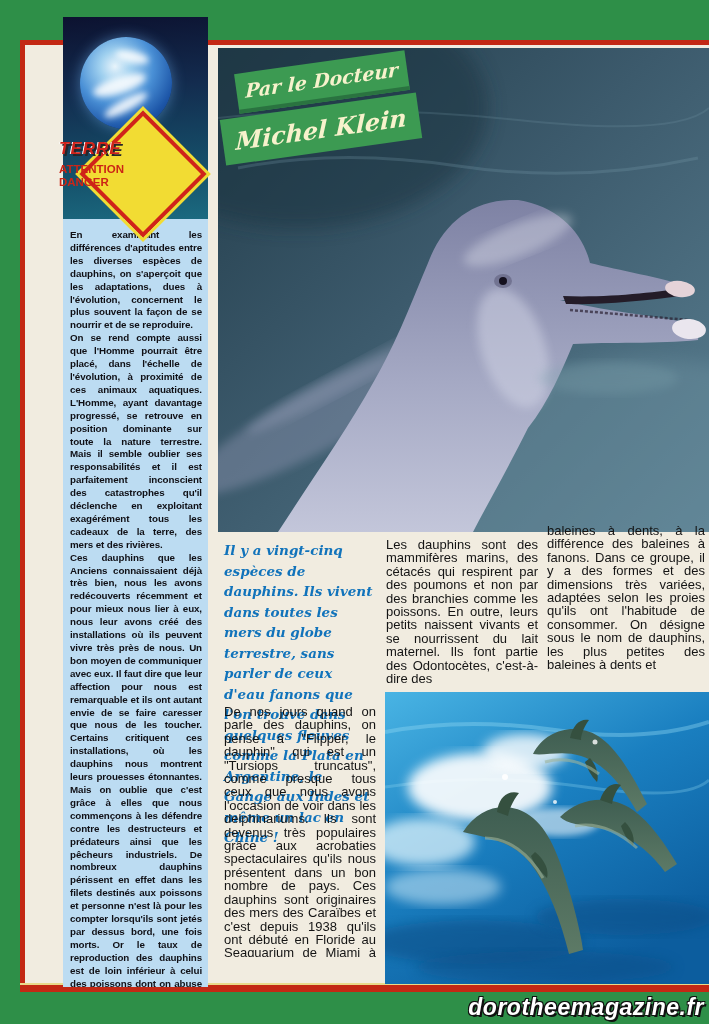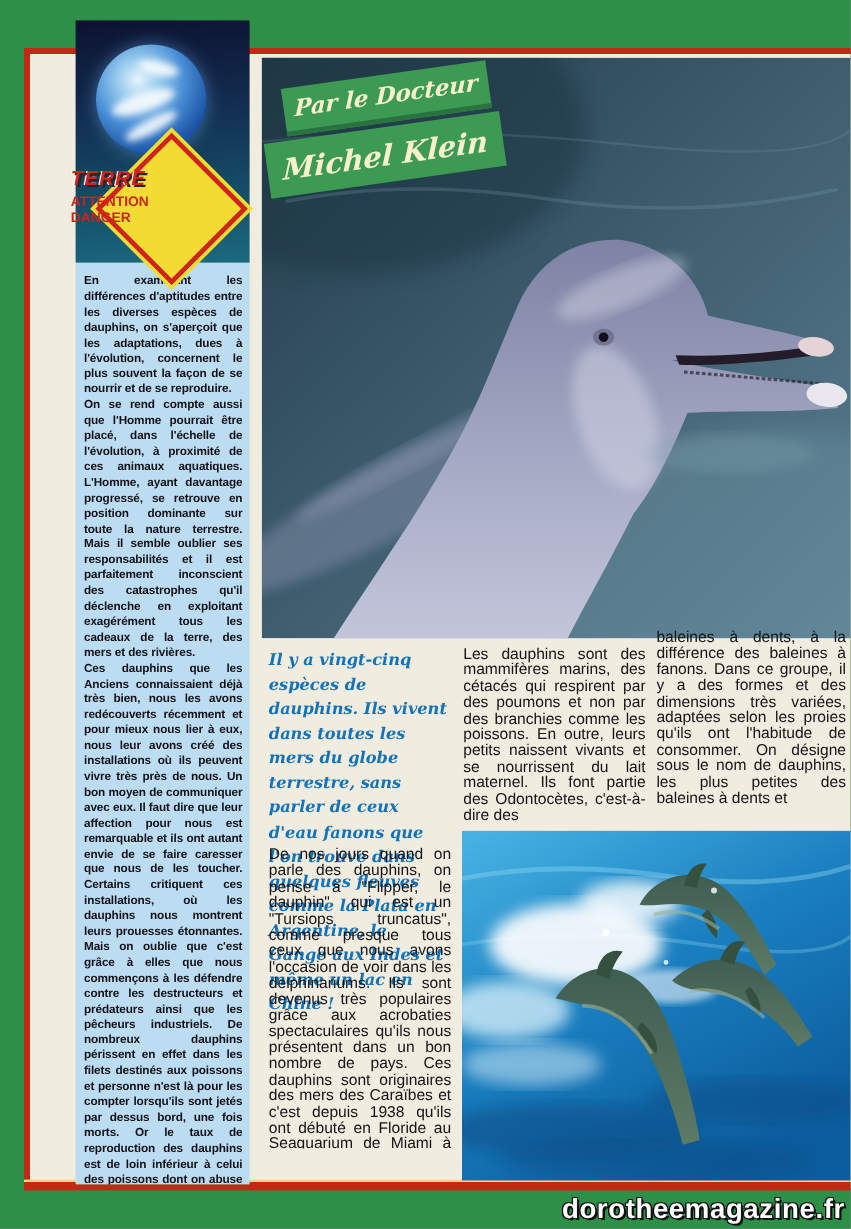--- a/index.html
+++ b/index.html
@@ -54,21 +54,21 @@
   .bodycol{position:absolute;font-size:13px;line-height:13.4px;color:#141414;text-align:justify;overflow:hidden;}
   .col2{left:224px;top:705px;width:152px;height:252px;}
   .col3{left:386px;top:538px;width:152px;height:150px;}
   .col4{left:547px;top:524px;width:158px;height:150px;}
 
   
   .bottom-photo{position:absolute;left:385px;top:692px;width:324px;height:292px;overflow:hidden;}
 
   
   .watermark{position:absolute;right:5px;bottom:0px;height:30px;z-index:9;
-    font-size:23px;font-weight:bold;letter-spacing:.5px;color:#ffffff;
+    font-size:23px;font-weight:bold;font-style:italic;letter-spacing:.5px;color:#ffffff;
     text-shadow:2px 2px 0 #101010,-1px -1px 0 #101010,1px -1px 0 #101010,-1px 1px 0 #101010;}
 </style>
 </head>
 <body>
 
 <div id="canvas">
 
   <div class="page-bg"></div>
   <div class="red-top"></div>
   <div class="red-left"></div>

